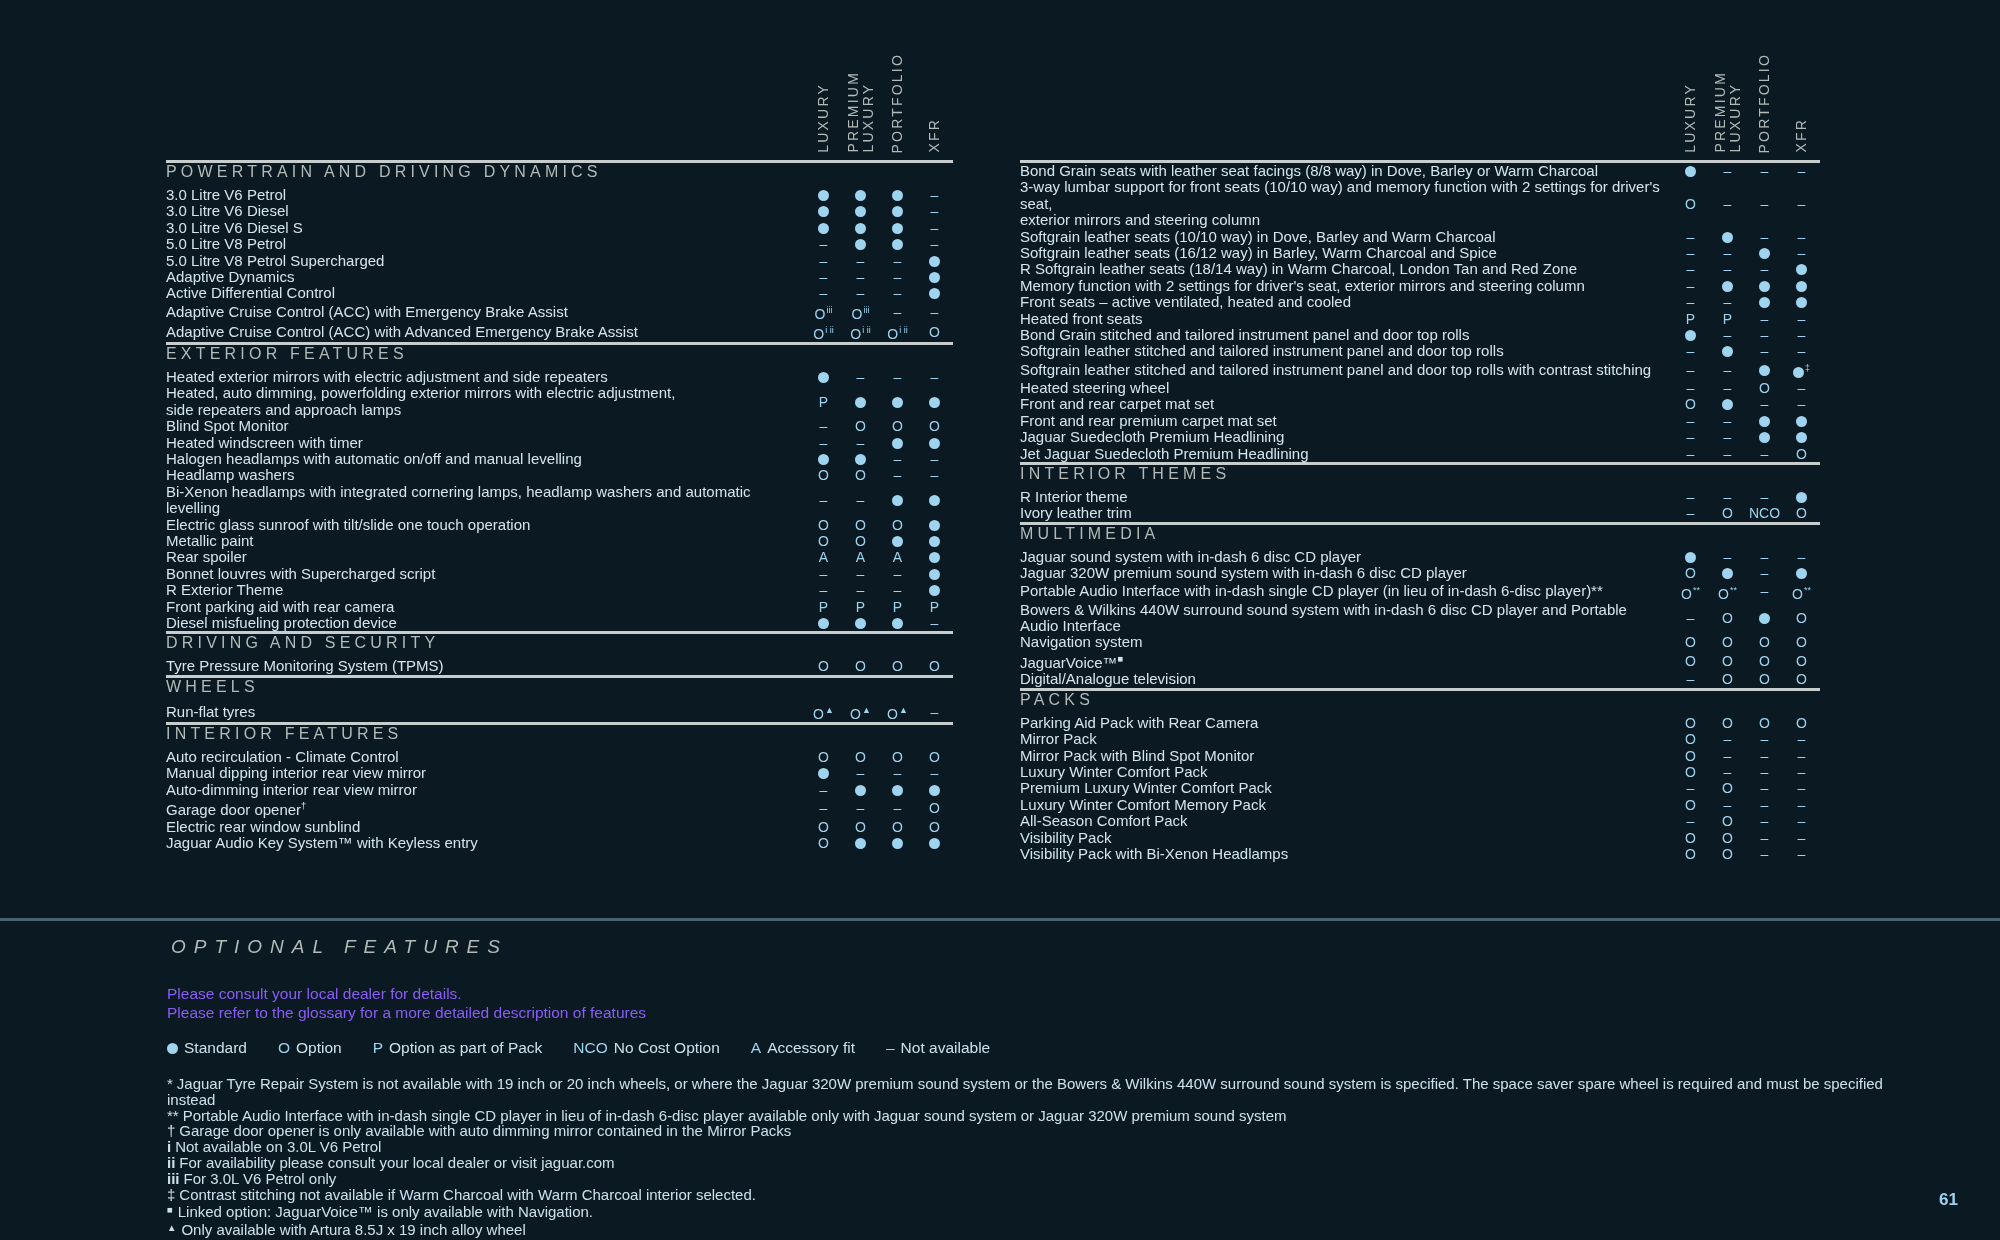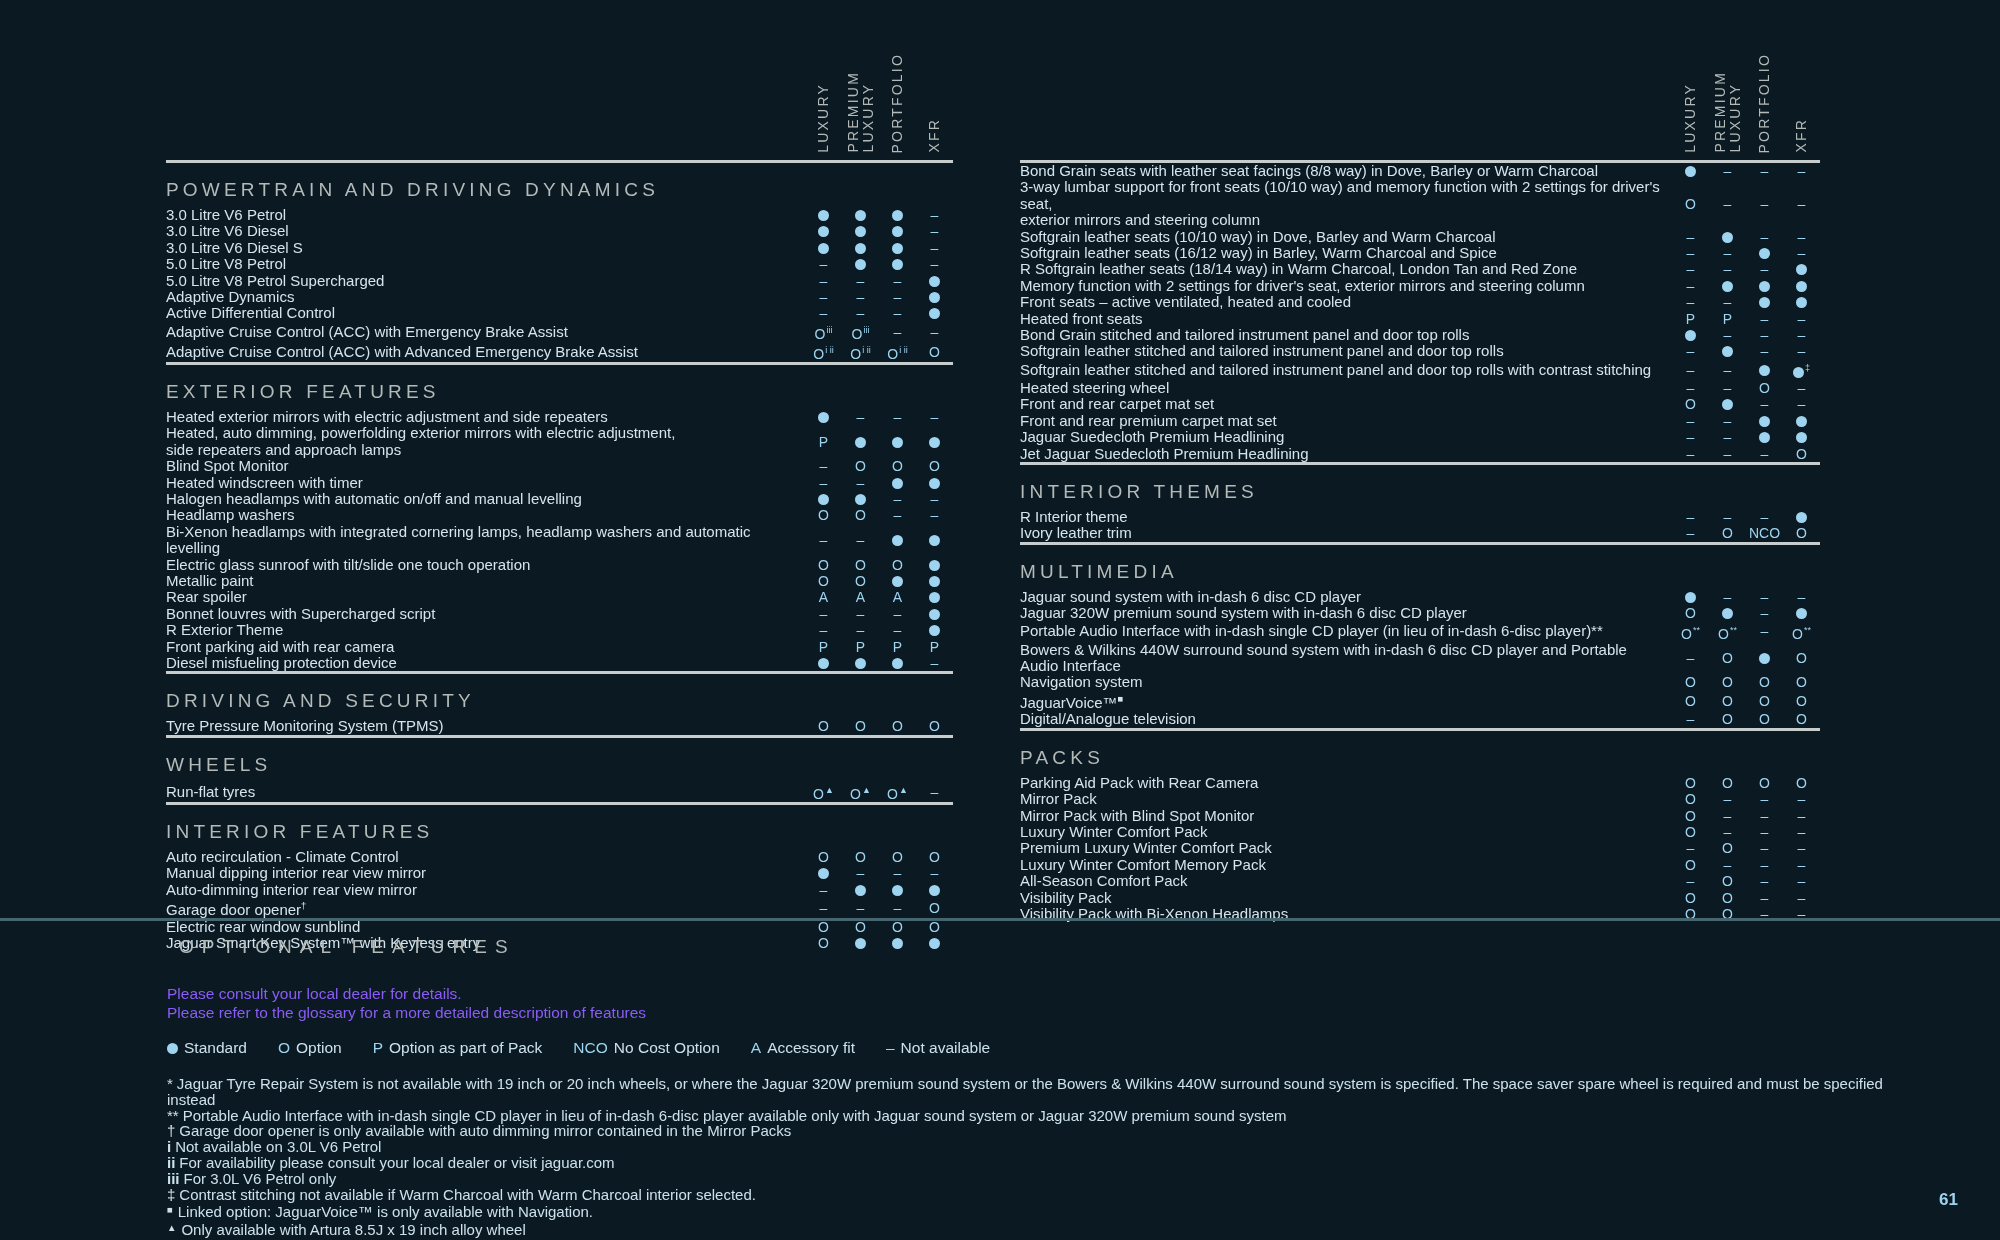--- a/index.html
+++ b/index.html
@@ -17,43 +17,43 @@
   .col-headers .spacer{flex:1;}
   .col-head{width:37px;display:flex;justify-content:center;}
   .col-head .vtext{
     writing-mode:vertical-rl;transform:rotate(180deg);
     font-size:14px;line-height:14.5px;letter-spacing:2.2px;
     color:#b3bab8;white-space:pre-line;padding-bottom:0;margin-bottom:7px;
   }
 
   .section{border-top:3px solid #c7cdcc;}
   .section-title{
-    font-size:19px;font-weight:400;letter-spacing:4.2px;
-    color:#b3bab8;padding:16px 0 6px 0;
+    font-size:16px;font-weight:400;letter-spacing:4.2px;
+    color:#b3bab8;padding:0 0 6px 0;
   }
   .row{display:flex;align-items:center;}
   .row-label{
     flex:1;font-size:15px;line-height:16.4px;color:#d5e5ee;
     white-space:pre-line;padding-right:6px;
   }
   .cell{
     width:37px;text-align:center;font-size:14px;line-height:16.4px;
     color:#9fd4f0;flex-shrink:0;
   }
   .cell sup{font-size:9px;margin-left:1px;letter-spacing:0;}
   .dot{
     display:inline-block;width:11px;height:11px;border-radius:50%;
     background:#9fd4f0;vertical-align:-1px;
   }
   .row-label sup{font-size:9.5px;}
 
   
   .footer-rule{position:absolute;left:0;top:918px;width:2000px;height:3px;background:#47656f;}
   .footer{position:absolute;left:167px;top:936px;width:1720px;}
-  .footer-title{font-size:19px;letter-spacing:8px;color:#b3bab8;margin:0 0 27px 12px;font-weight:400;}
+  .footer-title{font-size:19px;letter-spacing:8px;color:#b3bab8;margin:0 0 27px 4px;font-weight:400;font-style:italic;}
   .dealer-note{font-size:15.5px;line-height:18.5px;color:#8b5cf6;}
   .legend{display:flex;gap:31px;margin-top:17px;font-size:15.5px;color:#cde1ec;align-items:center;}
   .legend-item{display:flex;gap:6px;align-items:center;}
   .legend-sym{color:#9fd4f0;}
   .footnotes{margin-top:19px;}
   .footnote{font-size:15px;line-height:15.8px;color:#cde1ec;}
   .fn-marker{margin-right:4px;}
   .fn-marker.bold{font-weight:700;}
   .fn-marker.glyph{font-size:9.5px;vertical-align:4px;margin-right:5px;}
   .page-number{
@@ -302,21 +302,21 @@
           <span class="cell">O</span>
         </div>
         <div class="row">
           <div class="row-label">Electric rear window sunblind</div>
           <span class="cell">O</span>
           <span class="cell">O</span>
           <span class="cell">O</span>
           <span class="cell">O</span>
         </div>
         <div class="row">
-          <div class="row-label">Jaguar Smart Key System™ with Keyless entry</div>
+          <div class="row-label">Jaguar Audio Key System™ with Keyless entry</div>
           <span class="cell">O</span>
           <span class="cell"><span class="dot"></span></span>
           <span class="cell"><span class="dot"></span></span>
           <span class="cell"><span class="dot"></span></span>
         </div>
       </div>
     </div>
   <div class="spec-col col-right">
       <div class="col-headers">
         <div class="spacer"></div>

